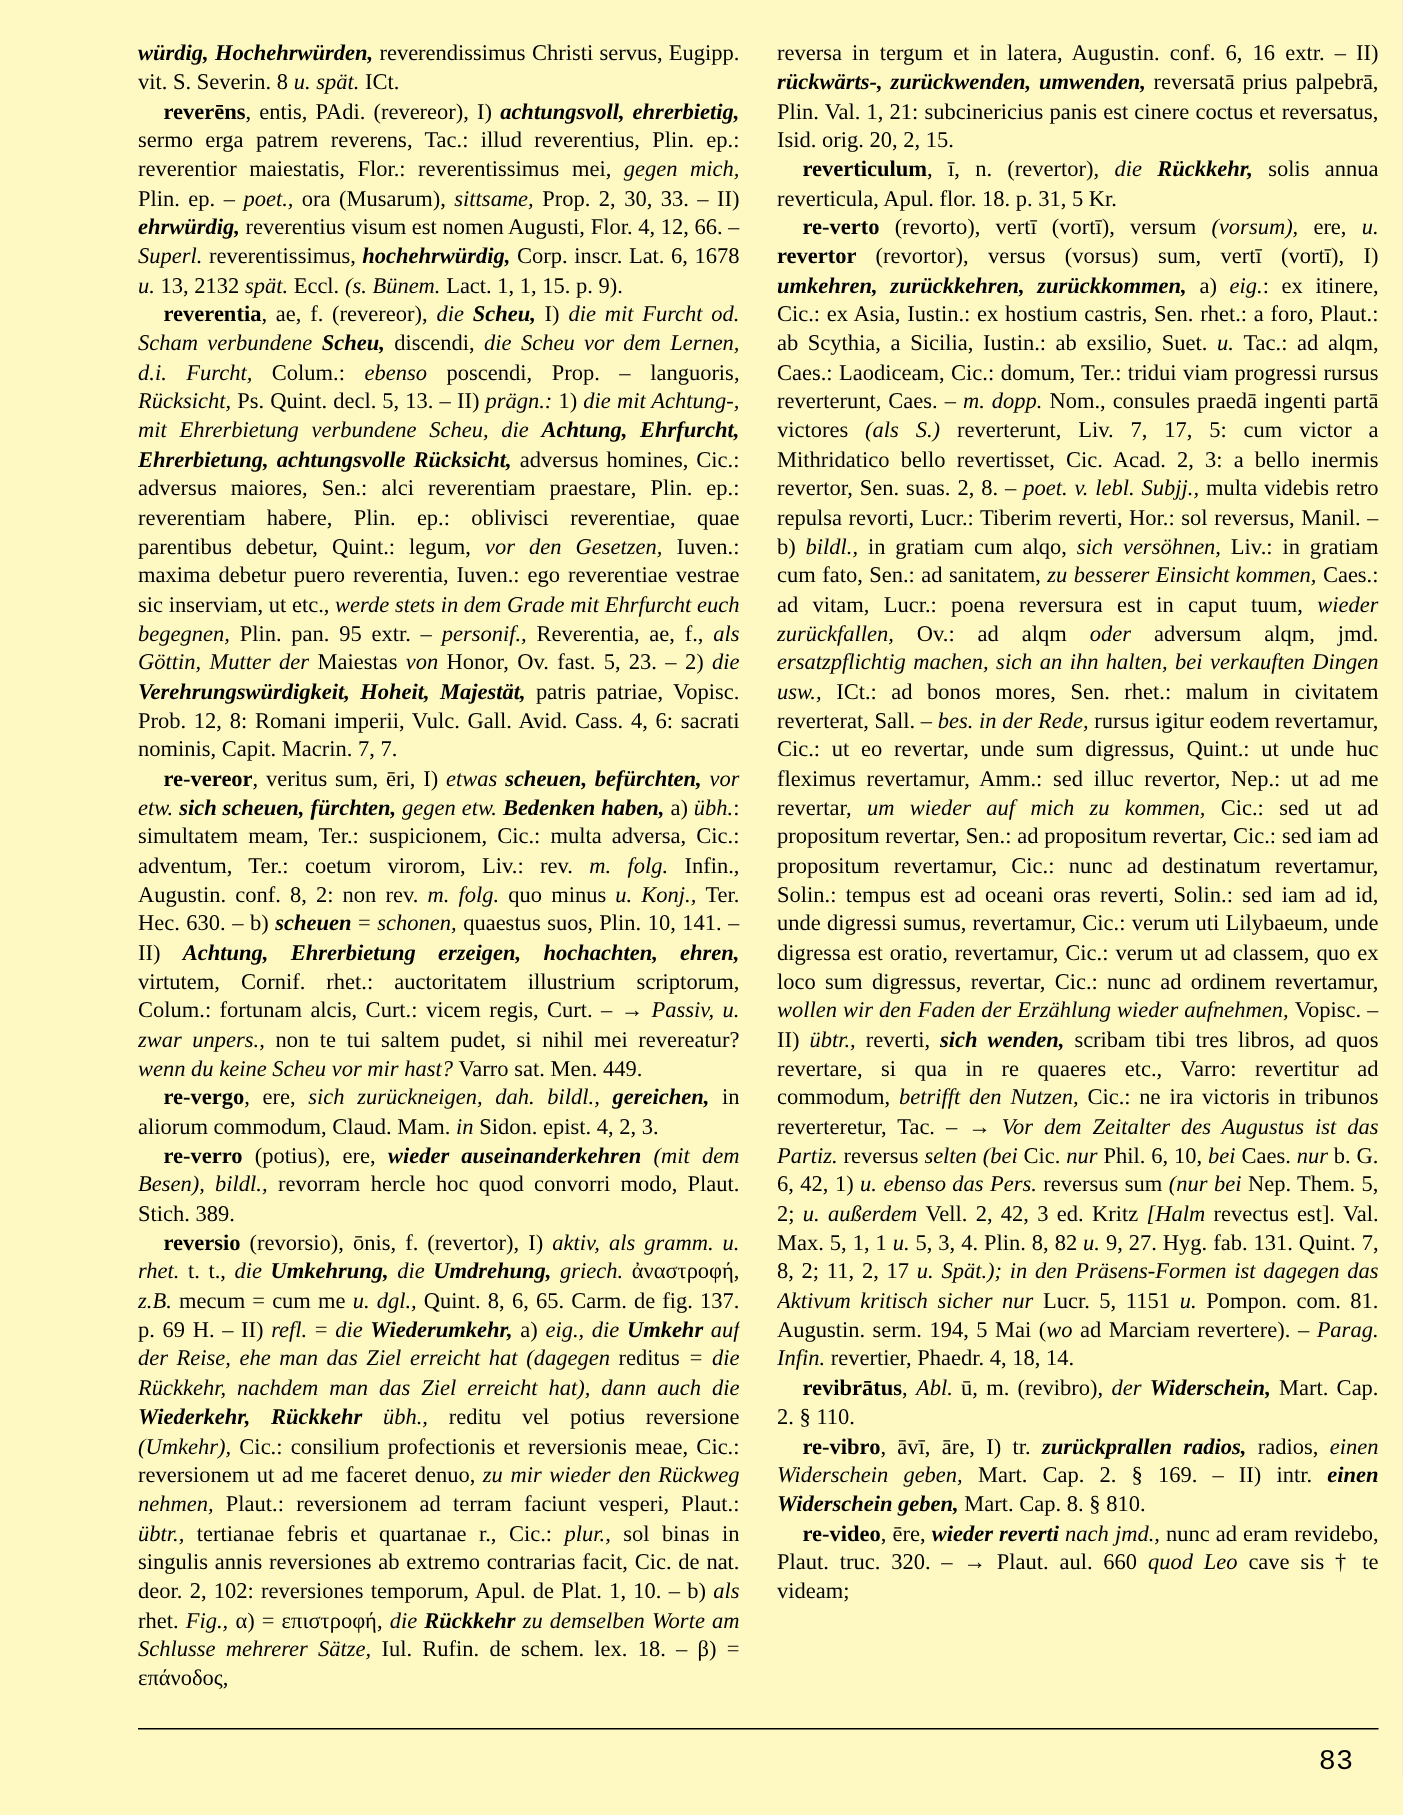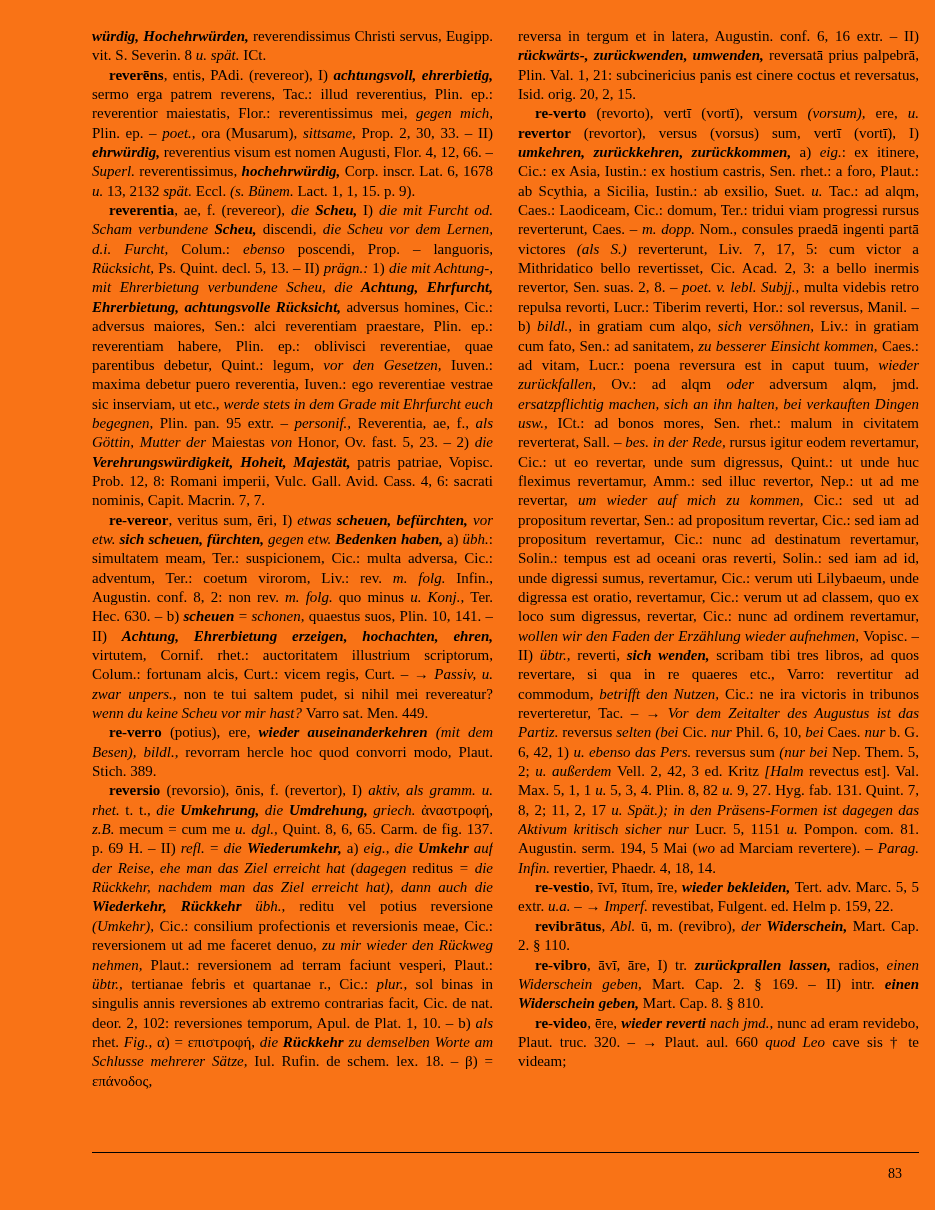--- a/index.html
+++ b/index.html
@@ -1,20 +1,20 @@
 <!DOCTYPE html>
 <html><head>
 <meta charset="utf-8">
 <style>
   html, body { margin:0; padding:0; background:#e8e8e8; }
   .page {
     position:relative;
     width:935px; height:1210px;
     margin:0 auto;
-    background:#f97316;
+    background:#fef9c3;
     overflow:hidden;
     font-family:"Liberation Serif", serif;
     color:#000;
   }
   .columns {
     position:absolute;
     left:92px; top:27px;
     display:flex;
     column-gap:25px;
   }
@@ -33,41 +33,43 @@
   .s-i  { font-style:italic; }
   .footer-rule {
     position:absolute;
     left:92px; top:1152px;
     width:827px; height:1px;
     background:#000;
   }
   .page-number {
     position:absolute;
     top:1166px; right:33px;
-    font-size:14px;
+    font-size:19px;
     line-height:16px;
+    font-family:Liberation Mono, monospace;
   }
 </style>
 </head>
 <body>
 
 <div class="page">
   <div class="columns">
     <div class="col">
         <p class="cont"><span class="s-bi">würdig, Hochehrwürden, </span><span>reverendissimus Christi servus, Eugipp. vit. S. Severin. 8 </span><span class="s-i">u. spät. </span><span>ICt.</span></p>
         <p><span class="s-b">reverēns</span><span>, entis, PAdi. (revereor), I) </span><span class="s-bi">achtungsvoll, ehrerbietig, </span><span>sermo erga patrem reverens, Tac.: illud reverentius, Plin. ep.: reverentior maiestatis, Flor.: reverentissimus mei, </span><span class="s-i">gegen mich, </span><span>Plin. ep. – </span><span class="s-i">poet., </span><span>ora (Musarum), </span><span class="s-i">sittsame, </span><span>Prop. 2, 30, 33. – II) </span><span class="s-bi">ehrwürdig, </span><span>reverentius visum est nomen Augusti, Flor. 4, 12, 66. – </span><span class="s-i">Superl. </span><span>reverentissimus, </span><span class="s-bi">hochehrwürdig, </span><span>Corp. inscr. Lat. 6, 1678 </span><span class="s-i">u. </span><span>13, 2132 </span><span class="s-i">spät. </span><span>Eccl. </span><span class="s-i">(s. Bünem. </span><span>Lact. 1, 1, 15. p. 9).</span></p>
         <p><span class="s-b">reverentia</span><span>, ae, f. (revereor), </span><span class="s-i">die </span><span class="s-bi">Scheu, </span><span>I) </span><span class="s-i">die mit Furcht od. Scham verbundene </span><span class="s-bi">Scheu, </span><span>discendi, </span><span class="s-i">die Scheu vor dem Lernen, d.i. Furcht, </span><span>Colum.: </span><span class="s-i">ebenso </span><span>poscendi, Prop. – languoris, </span><span class="s-i">Rücksicht, </span><span>Ps. Quint. decl. 5, 13. – II) </span><span class="s-i">prägn.: </span><span>1) </span><span class="s-i">die mit Achtung-, mit Ehrerbietung verbundene Scheu, die </span><span class="s-bi">Achtung, Ehrfurcht, Ehrerbietung, achtungsvolle Rücksicht, </span><span>adversus homines, Cic.: adversus maiores, Sen.: alci reverentiam praestare, Plin. ep.: reverentiam habere, Plin. ep.: oblivisci reverentiae, quae parentibus debetur, Quint.: legum, </span><span class="s-i">vor den Gesetzen, </span><span>Iuven.: maxima debetur puero reverentia, Iuven.: ego reverentiae vestrae sic inserviam, ut etc., </span><span class="s-i">werde stets in dem Grade mit Ehrfurcht euch begegnen, </span><span>Plin. pan. 95 extr. – </span><span class="s-i">personif., </span><span>Reverentia, ae, f., </span><span class="s-i">als Göttin, Mutter der </span><span>Maiestas </span><span class="s-i">von </span><span>Honor, Ov. fast. 5, 23. – 2) </span><span class="s-i">die </span><span class="s-bi">Verehrungswürdigkeit, Hoheit, Majestät, </span><span>patris patriae, Vopisc. Prob. 12, 8: Romani imperii, Vulc. Gall. Avid. Cass. 4, 6: sacrati nominis, Capit. Macrin. 7, 7.</span></p>
         <p><span class="s-b">re-vereor</span><span>, veritus sum, ēri, I) </span><span class="s-i">etwas </span><span class="s-bi">scheuen, befürchten, </span><span class="s-i">vor etw. </span><span class="s-bi">sich scheuen, fürchten, </span><span class="s-i">gegen etw. </span><span class="s-bi">Bedenken haben, </span><span>a) </span><span class="s-i">übh.</span><span>: simultatem meam, Ter.: suspicionem, Cic.: multa adversa, Cic.: adventum, Ter.: coetum virorom, Liv.: rev. </span><span class="s-i">m. folg. </span><span>Infin., Augustin. conf. 8, 2: non rev. </span><span class="s-i">m. folg. </span><span>quo minus </span><span class="s-i">u. Konj., </span><span>Ter. Hec. 630. – b) </span><span class="s-bi">scheuen </span><span>= </span><span class="s-i">schonen, </span><span>quaestus suos, Plin. 10, 141. – II) </span><span class="s-bi">Achtung, Ehrerbietung erzeigen, hochachten, ehren, </span><span>virtutem, Cornif. rhet.: auctoritatem illustrium scriptorum, Colum.: fortunam alcis, Curt.: vicem regis, Curt. – → </span><span class="s-i">Passiv, u. zwar unpers., </span><span>non te tui saltem pudet, si nihil mei revereatur? </span><span class="s-i">wenn du keine Scheu vor mir hast? </span><span>Varro sat. Men. 449.</span></p>
+        <p><span class="s-b">re-vergo</span><span>, ere, </span><span class="s-i">sich zurückneigen, dah. bildl., </span><span class="s-bi">gereichen, </span><span>in aliorum commodum, Claud. Mam. </span><span class="s-i">in </span><span>Sidon. epist. 4, 2, 3.</span></p>
         <p><span class="s-b">re-verro</span><span> (potius), ere, </span><span class="s-bi">wieder auseinanderkehren </span><span class="s-i">(mit dem Besen), bildl., </span><span>revorram hercle hoc quod convorri modo, Plaut. Stich. 389.</span></p>
         <p><span class="s-b">reversio</span><span> (revorsio), ōnis, f. (revertor), I) </span><span class="s-i">aktiv, als gramm. u. rhet. </span><span>t. t., </span><span class="s-i">die </span><span class="s-bi">Umkehrung, </span><span class="s-i">die </span><span class="s-bi">Umdrehung, </span><span class="s-i">griech. </span><span>ἀναστροφή, </span><span class="s-i">z.B. </span><span>mecum = cum me </span><span class="s-i">u. dgl., </span><span>Quint. 8, 6, 65. Carm. de fig. 137. p. 69 H. – II) </span><span class="s-i">refl. </span><span>= </span><span class="s-i">die </span><span class="s-bi">Wiederumkehr, </span><span>a) </span><span class="s-i">eig., die </span><span class="s-bi">Umkehr </span><span class="s-i">auf der Reise, ehe man das Ziel erreicht hat (dagegen </span><span>reditus </span><span class="s-i">= die Rückkehr, nachdem man das Ziel erreicht hat), dann auch die </span><span class="s-bi">Wiederkehr, Rückkehr </span><span class="s-i">übh., </span><span>reditu vel potius reversione </span><span class="s-i">(Umkehr), </span><span>Cic.: consilium profectionis et reversionis meae, Cic.: reversionem ut ad me faceret denuo, </span><span class="s-i">zu mir wieder den Rückweg nehmen, </span><span>Plaut.: reversionem ad terram faciunt vesperi, Plaut.: </span><span class="s-i">übtr., </span><span>tertianae febris et quartanae r., Cic.: </span><span class="s-i">plur., </span><span>sol binas in singulis annis reversiones ab extremo contrarias facit, Cic. de nat. deor. 2, 102: reversiones temporum, Apul. de Plat. 1, 10. – b) </span><span class="s-i">als </span><span>rhet. </span><span class="s-i">Fig., </span><span>α) = επιστροφή, </span><span class="s-i">die </span><span class="s-bi">Rückkehr </span><span class="s-i">zu demselben Worte am Schlusse mehrerer Sätze, </span><span>Iul. Rufin. de schem. lex. 18. – β) = επάνοδος, </span></p>
       </div>
     <div class="col">
         <p class="cont"><span>reversa in tergum et in latera, Augustin. conf. 6, 16 extr. – II) </span><span class="s-bi">rückwärts-, zurückwenden, umwenden, </span><span>reversatā prius palpebrā, Plin. Val. 1, 21: subcinericius panis est cinere coctus et reversatus, Isid. orig. 20, 2, 15.</span></p>
+        <p><span class="s-b">reverticulum</span><span>, ī, n. (revertor), </span><span class="s-i">die </span><span class="s-bi">Rückkehr, </span><span>solis annua reverticula, Apul. flor. 18. p. 31, 5 Kr.</span></p>
         <p><span class="s-b">re-verto</span><span> (revorto), vertī (vortī), versum </span><span class="s-i">(vorsum), </span><span>ere, </span><span class="s-i">u. </span><span class="s-b">revertor </span><span>(revortor), versus (vorsus) sum, vertī (vortī), I) </span><span class="s-bi">umkehren, zurückkehren, zurückkommen, </span><span>a) </span><span class="s-i">eig.</span><span>: ex itinere, Cic.: ex Asia, Iustin.: ex hostium castris, Sen. rhet.: a foro, Plaut.: ab Scythia, a Sicilia, Iustin.: ab exsilio, Suet. </span><span class="s-i">u. </span><span>Tac.: ad alqm, Caes.: Laodiceam, Cic.: domum, Ter.: tridui viam progressi rursus reverterunt, Caes. – </span><span class="s-i">m. dopp. </span><span>Nom., consules praedā ingenti partā victores </span><span class="s-i">(als S.) </span><span>reverterunt, Liv. 7, 17, 5: cum victor a Mithridatico bello revertisset, Cic. Acad. 2, 3: a bello inermis revertor, Sen. suas. 2, 8. – </span><span class="s-i">poet. v. lebl. Subjj., </span><span>multa videbis retro repulsa revorti, Lucr.: Tiberim reverti, Hor.: sol reversus, Manil. – b) </span><span class="s-i">bildl., </span><span>in gratiam cum alqo, </span><span class="s-i">sich versöhnen, </span><span>Liv.: in gratiam cum fato, Sen.: ad sanitatem, </span><span class="s-i">zu besserer Einsicht kommen, </span><span>Caes.: ad vitam, Lucr.: poena reversura est in caput tuum, </span><span class="s-i">wieder zurückfallen, </span><span>Ov.: ad alqm </span><span class="s-i">oder </span><span>adversum alqm, jmd. </span><span class="s-i">ersatzpflichtig machen, sich an ihn halten, bei verkauften Dingen usw., </span><span>ICt.: ad bonos mores, Sen. rhet.: malum in civitatem reverterat, Sall. – </span><span class="s-i">bes. in der Rede, </span><span>rursus igitur eodem revertamur, Cic.: ut eo revertar, unde sum digressus, Quint.: ut unde huc fleximus revertamur, Amm.: sed illuc revertor, Nep.: ut ad me revertar, </span><span class="s-i">um wieder auf mich zu kommen, </span><span>Cic.: sed ut ad propositum revertar, Sen.: ad propositum revertar, Cic.: sed iam ad propositum revertamur, Cic.: nunc ad destinatum revertamur, Solin.: tempus est ad oceani oras reverti, Solin.: sed iam ad id, unde digressi sumus, revertamur, Cic.: verum uti Lilybaeum, unde digressa est oratio, revertamur, Cic.: verum ut ad classem, quo ex loco sum digressus, revertar, Cic.: nunc ad ordinem revertamur, </span><span class="s-i">wollen wir den Faden der Erzählung wieder aufnehmen, </span><span>Vopisc. – II) </span><span class="s-i">übtr., </span><span>reverti, </span><span class="s-bi">sich wenden, </span><span>scribam tibi tres libros, ad quos revertare, si qua in re quaeres etc., Varro: revertitur ad commodum, </span><span class="s-i">betrifft den Nutzen, </span><span>Cic.: ne ira victoris in tribunos reverteretur, Tac. – → </span><span class="s-i">Vor dem Zeitalter des Augustus ist das Partiz. </span><span>reversus </span><span class="s-i">selten (bei </span><span>Cic. </span><span class="s-i">nur </span><span>Phil. 6, 10, </span><span class="s-i">bei </span><span>Caes. </span><span class="s-i">nur </span><span>b. G. 6, 42, 1) </span><span class="s-i">u. ebenso das Pers. </span><span>reversus sum </span><span class="s-i">(nur bei </span><span>Nep. Them. 5, 2; </span><span class="s-i">u. außerdem </span><span>Vell. 2, 42, 3 ed. Kritz </span><span class="s-i">[Halm </span><span>revectus est]. Val. Max. 5, 1, 1 </span><span class="s-i">u. </span><span>5, 3, 4. Plin. 8, 82 </span><span class="s-i">u. </span><span>9, 27. Hyg. fab. 131. Quint. 7, 8, 2; 11, 2, 17 </span><span class="s-i">u. Spät.); in den Präsens-Formen ist dagegen das Aktivum kritisch sicher nur </span><span>Lucr. 5, 1151 </span><span class="s-i">u. </span><span>Pompon. com. 81. Augustin. serm. 194, 5 Mai (</span><span class="s-i">wo </span><span>ad Marciam revertere). – </span><span class="s-i">Parag. Infin. </span><span>revertier, Phaedr. 4, 18, 14.</span></p>
-        <p><span class="s-b">re-vestio</span><span>, īvī, ītum, īre, </span><span class="s-bi">wieder bekleiden, </span><span>Tert. adv. Marc. 5, 5 extr. </span><span class="s-i">u.a. </span><span>– → </span><span class="s-i">Imperf. </span><span>revestibat, Fulgent. ed. Helm p. 159, 22.</span></p>
         <p><span class="s-b">revibrātus</span><span>, </span><span class="s-i">Abl. </span><span>ū, m. (revibro), </span><span class="s-i">der </span><span class="s-bi">Widerschein, </span><span>Mart. Cap. 2. § 110.</span></p>
-        <p><span class="s-b">re-vibro</span><span>, āvī, āre, I) tr. </span><span class="s-bi">zurückprallen lassen, </span><span>radios, </span><span class="s-i">einen Widerschein geben, </span><span>Mart. Cap. 2. § 169. – II) intr. </span><span class="s-bi">einen Widerschein geben, </span><span>Mart. Cap. 8. § 810.</span></p>
+        <p><span class="s-b">re-vibro</span><span>, āvī, āre, I) tr. </span><span class="s-bi">zurückprallen radios, </span><span>radios, </span><span class="s-i">einen Widerschein geben, </span><span>Mart. Cap. 2. § 169. – II) intr. </span><span class="s-bi">einen Widerschein geben, </span><span>Mart. Cap. 8. § 810.</span></p>
         <p><span class="s-b">re-video</span><span>, ēre, </span><span class="s-bi">wieder reverti </span><span class="s-i">nach jmd., </span><span>nunc ad eram revidebo, Plaut. truc. 320. – → Plaut. aul. 660 </span><span class="s-i">quod Leo </span><span>cave sis † te videam; </span></p>
       </div>
   </div>
   <div class="footer-rule"></div>
   <div class="page-number">83</div>
 </div>
 
 </body></html>

